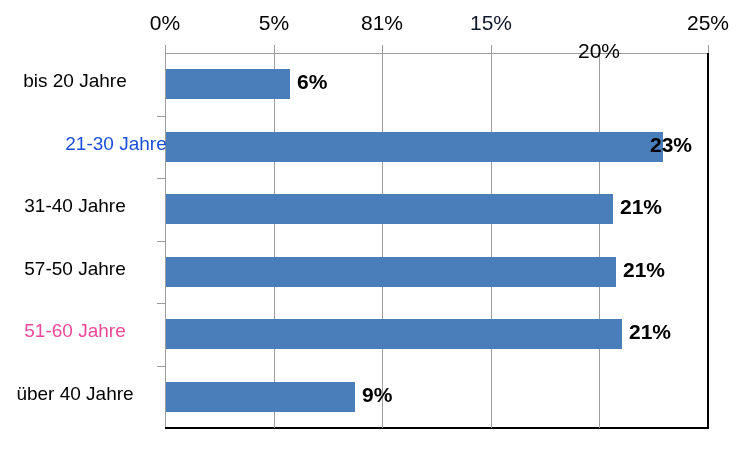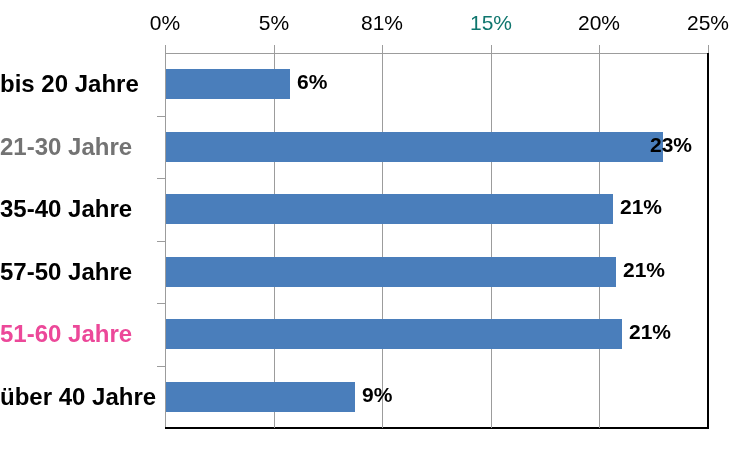--- a/index.html
+++ b/index.html
@@ -106,23 +106,23 @@
     width: 9px;
     height: 1px;
     background: #9c9c9c;
   }
 
   
   .clabel {
     position: absolute;
     left: 0px;
     width: 150px;
-    text-align: left;
-    font-size: 24px;
-    font-weight: bold;
+    text-align: center;
+    font-size: 19px;
+    font-weight: normal;
     color: #000000;
     white-space: nowrap;
   }
 
   
   .bar {
     position: absolute;
     left: 166px;
     background: #4a7ebb;
   }
@@ -159,35 +159,35 @@
       <div class="vtick" style="left: 274px; background: rgb(156, 156, 156);"></div>
       <div class="vtick" style="left: 382px; background: rgb(156, 156, 156);"></div>
       <div class="vtick" style="left: 491px; background: rgb(156, 156, 156);"></div>
       <div class="vtick" style="left: 599px; background: rgb(156, 156, 156);"></div>
       <div class="vtick" style="left: 708px; background: rgb(156, 156, 156);"></div>
     </div>
   <div id="vlabels-layer">
       <div class="vlabel" style="left: 165px; color: rgb(0, 0, 0);">0%</div>
       <div class="vlabel" style="left: 274px; color: rgb(0, 0, 0);">5%</div>
       <div class="vlabel" style="left: 382px; color: rgb(0, 0, 0);">81%</div>
-      <div class="vlabel" style="left: 491px; color: #0f766e;">15%</div>
-      <div class="vlabel" style="left: 599px; color: rgb(0, 0, 0);">20%</div>
+      <div class="vlabel" style="left: 491px; color: #0f172a;">15%</div>
+      <div class="vlabel" style="left: 599px; color: rgb(0, 0, 0); margin-top: 28px;">20%</div>
       <div class="vlabel" style="left: 708px; color: rgb(0, 0, 0);">25%</div>
     </div>
   <div id="cticks-layer">
       <div class="ctick" style="top: 116px; background: rgb(156, 156, 156);"></div>
       <div class="ctick" style="top: 178px; background: rgb(156, 156, 156);"></div>
       <div class="ctick" style="top: 241px; background: rgb(156, 156, 156);"></div>
       <div class="ctick" style="top: 303px; background: rgb(156, 156, 156);"></div>
       <div class="ctick" style="top: 366px; background: rgb(156, 156, 156);"></div>
     </div>
   <div id="clabels-layer">
       <div class="clabel" style="top: 70px; color: rgb(0, 0, 0);">bis 20 Jahre</div>
-      <div class="clabel" style="top: 133px; color: #737373;">21-30 Jahre</div>
-      <div class="clabel" style="top: 195px; color: rgb(0, 0, 0);">35-40 Jahre</div>
+      <div class="clabel" style="top: 133px; color: #1d4ed8; padding-left: 41px;">21-30 Jahre</div>
+      <div class="clabel" style="top: 195px; color: rgb(0, 0, 0);">31-40 Jahre</div>
       <div class="clabel" style="top: 258px; color: rgb(0, 0, 0);">57-50 Jahre</div>
       <div class="clabel" style="top: 320px; color: #ec4899;">51-60 Jahre</div>
       <div class="clabel" style="top: 383px; color: rgb(0, 0, 0);">über 40 Jahre</div>
     </div>
   <div id="bars-layer">
       <div class="bar" style="top: 69px; width: 124px; height: 30px; background: rgb(74, 126, 187);"></div>
       <div class="bar" style="top: 132px; width: 497px; height: 30px; background: rgb(74, 126, 187);"></div>
       <div class="bar" style="top: 194px; width: 447px; height: 30px; background: rgb(74, 126, 187);"></div>
       <div class="bar" style="top: 257px; width: 450px; height: 30px; background: rgb(74, 126, 187);"></div>
       <div class="bar" style="top: 319px; width: 456px; height: 30px; background: rgb(74, 126, 187);"></div>

